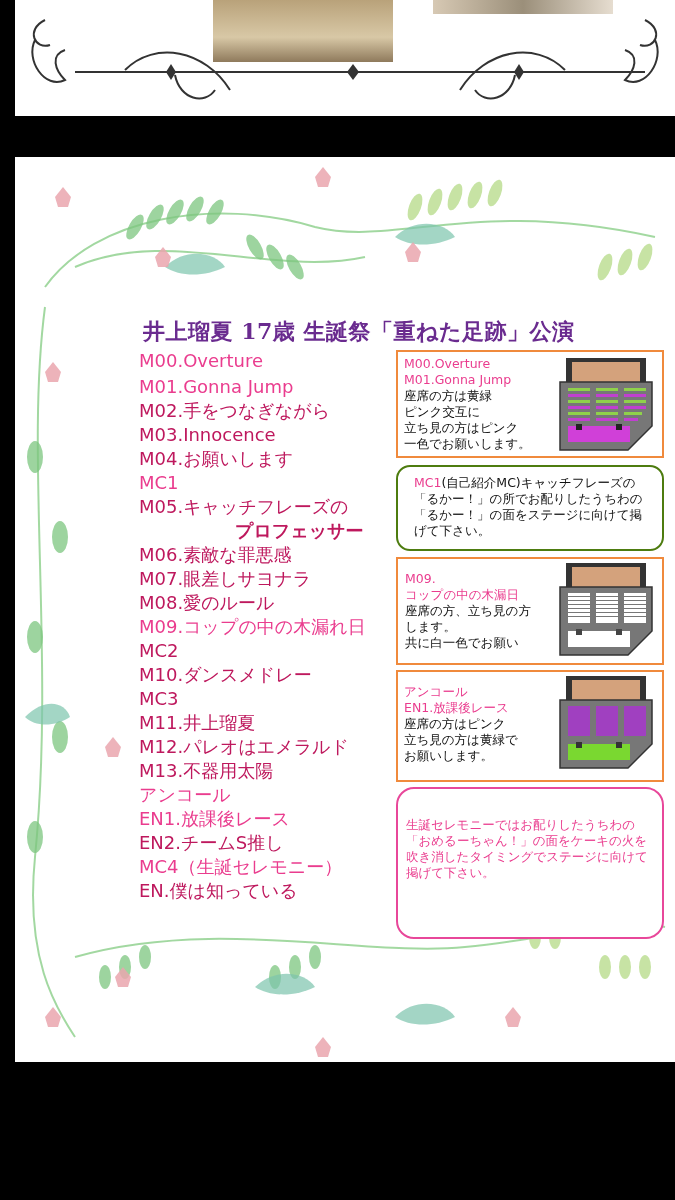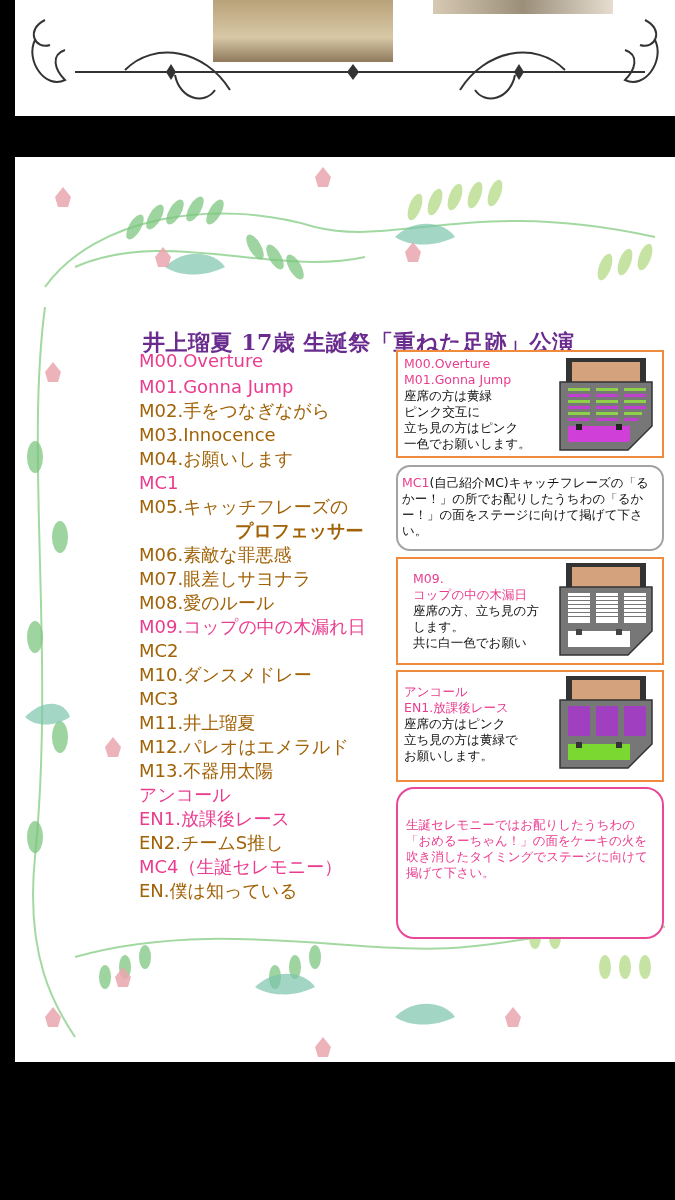--- a/index.html
+++ b/index.html
@@ -4,31 +4,31 @@
 <style>
   html,body{margin:0;padding:0;background:#000;}
   body{width:675px;height:1200px;position:relative;overflow:hidden;font-family:"DejaVu Sans","Liberation Sans",sans-serif;}
   .top-panel{position:absolute;left:15px;top:0;width:660px;height:116px;background:#fff;overflow:hidden;}
   .photo{position:absolute;background:linear-gradient(180deg,#b9a27a,#d8c8a6 60%,#8f7a5c);}
   .photo-1{left:198px;top:0;width:180px;height:62px;}
   .photo-2{left:418px;top:0;width:180px;height:14px;background:linear-gradient(90deg,#d7c9b4,#9b8f7a,#e6ddd0);}
   .ornament{position:absolute;left:0;top:0;width:660px;height:116px;}
   .main-panel{position:absolute;left:15px;top:157px;width:660px;height:905px;background:#fff;overflow:hidden;}
   .vines{position:absolute;left:0;top:0;width:660px;height:905px;}
-  .title{position:absolute;left:128px;top:160px;font-family:"DejaVu Serif","Liberation Serif",serif;font-weight:bold;font-size:22px;color:#6a2b8f;letter-spacing:0.5px;white-space:nowrap;margin-top:11px;}
+  .title{position:absolute;left:128px;top:160px;font-family:"DejaVu Serif","Liberation Serif",serif;font-weight:bold;font-size:22px;color:#6a2b8f;letter-spacing:0.5px;white-space:nowrap;}
   .setlist{position:absolute;left:124px;top:192px;list-style:none;margin:0;padding:0;}
-  .setlist li{font-size:18px;line-height:24px;color:#a16207;white-space:nowrap;}
+  .setlist li{font-size:18px;line-height:24px;color:#be185d;white-space:nowrap;}
   .setlist li.hl{color:#ea3c8e;}
   .setlist li.indent{padding-left:96px;font-weight:bold;}
   .setlist li.gap{margin-top:2px;}
   .note{position:absolute;background:#fff;box-sizing:border-box;font-size:12.5px;line-height:16px;color:#111;}
   .note .hl{color:#ea3c8e;}
   .note-1{left:381px;top:193px;width:268px;height:108px;border:2px solid #f08a3c;padding:4px 6px;}
-  .note-2{left:381px;top:308px;width:268px;height:86px;border:2px solid #a3a3a3;border-radius:14px;padding:8px 4px;}
-  .note-3{left:381px;top:400px;width:268px;height:108px;border:2px solid #f08a3c;padding:12px 15px;}
+  .note-2{left:381px;top:308px;width:268px;height:86px;border:2px solid #4d7c0f;border-radius:14px;padding:8px 16px;}
+  .note-3{left:381px;top:400px;width:268px;height:108px;border:2px solid #f08a3c;padding:12px 7px;}
   .note-4{left:381px;top:513px;width:268px;height:112px;border:2px solid #f08a3c;padding:12px 6px;}
   .note-5{left:381px;top:630px;width:268px;height:152px;border:2px solid #e8479a;border-radius:18px;padding:28px 8px;color:#ea3c8e;}
   .seatmap{position:absolute;right:8px;width:96px;height:96px;}
   .note-1 .seatmap{top:4px;}
   .note-3 .seatmap{top:2px;}
   .note-4 .seatmap{top:2px;}
 </style>
 </head>
 <body>
 

